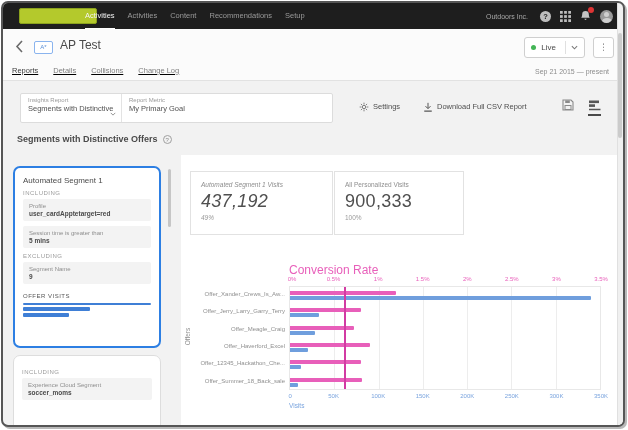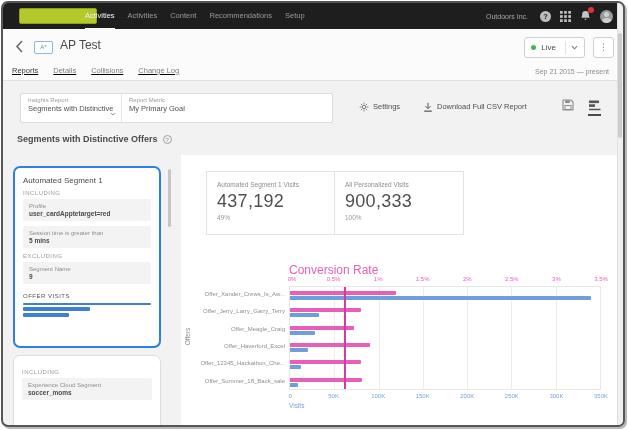--- a/index.html
+++ b/index.html
@@ -243,21 +243,21 @@
         <div class="seg-heading">INCLUDING</div>
         <div class="seg-rule">
           <div class="rlabel">Experience Cloud Segment</div>
           <div class="rvalue">soccer_moms</div>
         </div>
       </div>
     </div>
   <div class="sidebar-scrollbar"></div>
 
   <div class="main-panel">
-    <div class="metric-card" style="left:25px; width:143px;">
+    <div class="metric-card" style="left:9px; width:143px;font-style:italic;">
       <div class="metric-label">Automated Segment 1 Visits</div>
       <div class="metric-value">437,192</div>
       <div class="metric-pct">49%</div>
     </div>
     <div class="metric-card" style="left:153px; width:130px;">
       <div class="metric-label">All Personalized Visits</div>
       <div class="metric-value">900,333</div>
       <div class="metric-pct">100%</div>
     </div>
 

